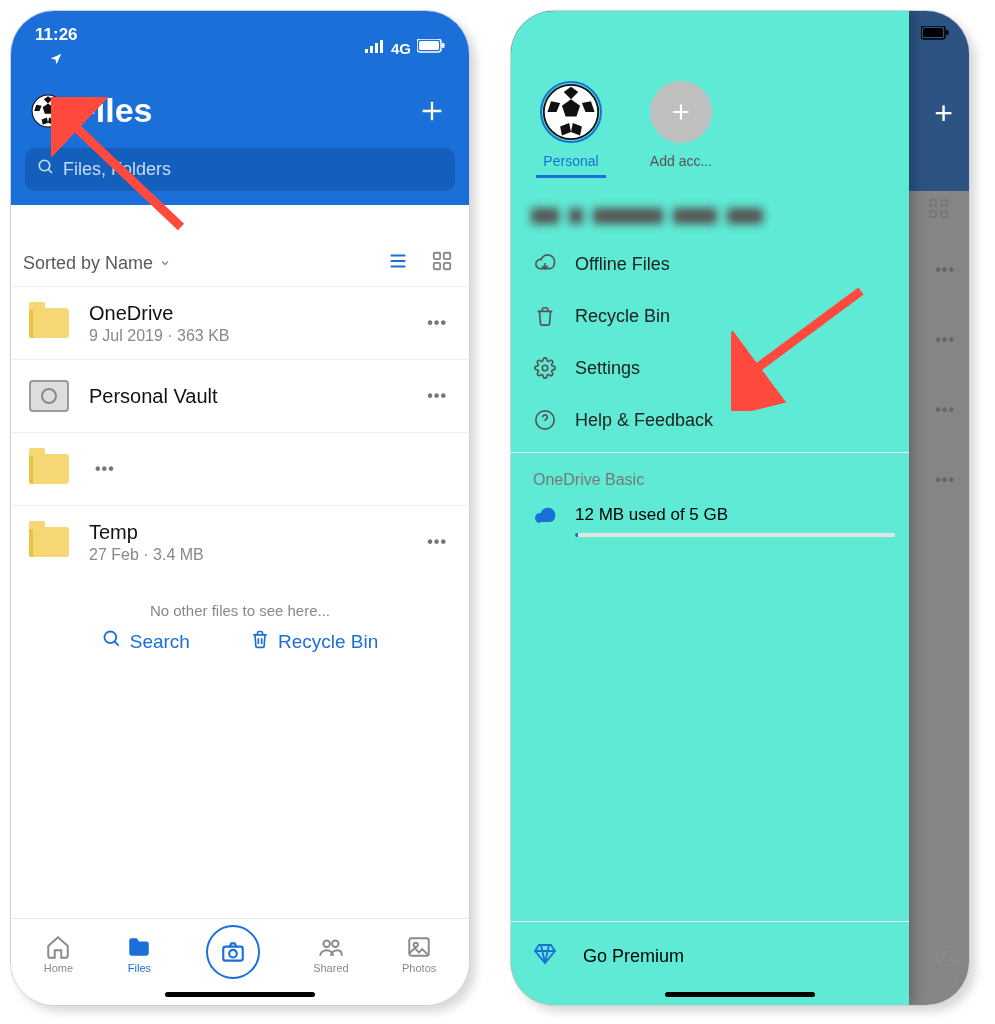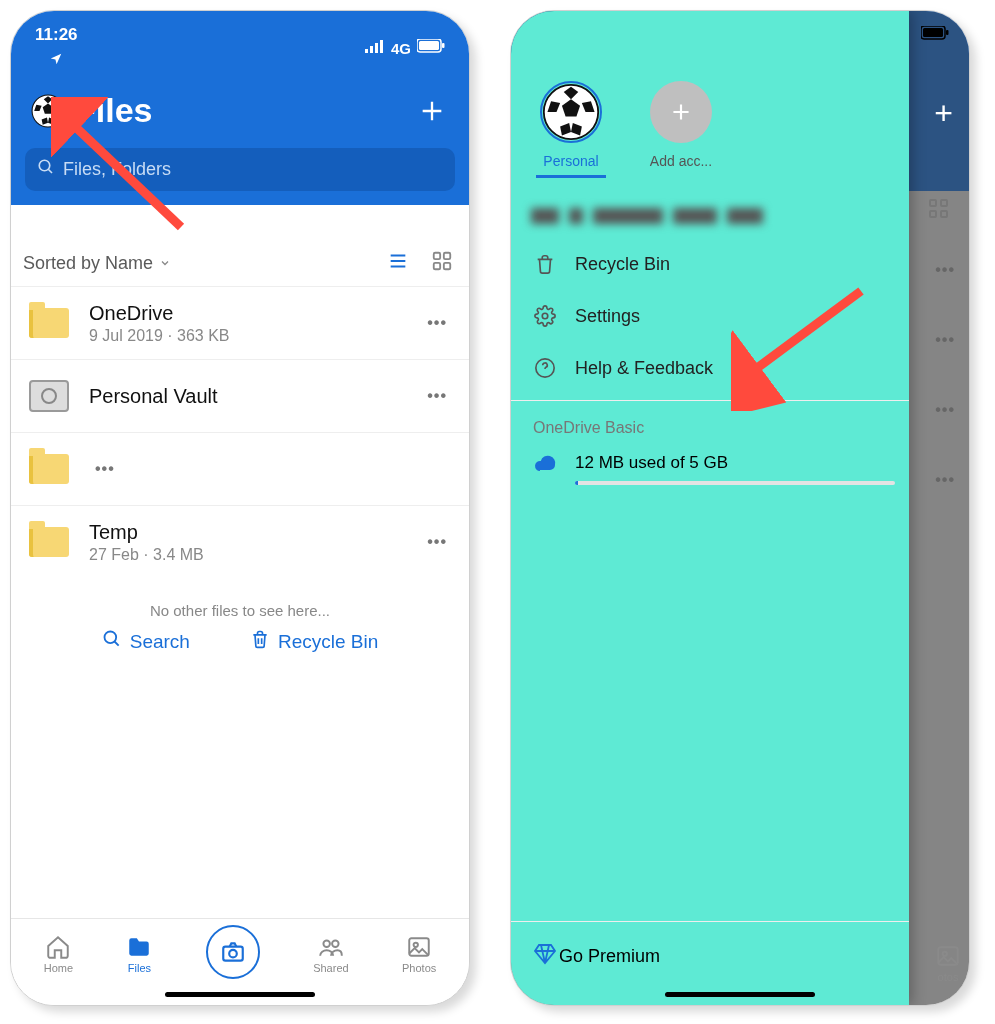--- a/index.html
+++ b/index.html
@@ -141,21 +141,21 @@
     display:flex; align-items:center; gap:18px;
     padding: 14px 22px; font-size:18px; color:#222;
   }
   .menu-item .mi-icon { width:24px; height:24px; color:#555; display:flex; align-items:center; justify-content:center;}
   .section-label { padding: 18px 22px 6px; color:#777; font-size:16px; border-top:1px solid #eee;}
   .storage-row { display:flex; align-items:flex-start; gap:18px; padding: 10px 22px 14px;}
   .cloud-icon { color:#1a6fd8; }
   .storage-text { font-size:17px; }
   .storage-bar { width:320px; height:4px; background:#e3e3e3; border-radius:2px; margin-top:8px; overflow:hidden;}
   .storage-fill { height:100%; background:#1a6fd8;}
-  .drawer-bottom { margin-top:auto; border-top:1px solid #eee; padding: 20px 22px 34px; display:flex; align-items:center; gap:2px; font-size:18px;}
+  .drawer-bottom { margin-top:auto; border-top:1px solid #eee; padding: 20px 22px 34px; display:flex; align-items:center; gap:26px; font-size:18px;}
   .premium-icon { color:#1a6fd8; }
   .bg-more-row {
     position:absolute; right:14px; height:62px; display:flex; align-items:center; justify-content:center; color:#666;
     letter-spacing:1px; font-weight:700;
   }
   .bg-grid-icon {
     position:absolute; right:18px; top:188px; display:flex; gap:3px; flex-wrap:wrap; width:22px;
   }
   .bg-grid-icon span { width:8px; height:8px; border:2px solid #777; border-radius:2px;}
   .bg-plus {
@@ -460,20 +460,29 @@
         <div class="bb" style="width:70px;height:16px;"></div>
         <div class="bb" style="width:44px;height:16px;"></div>
         <div class="bb" style="width:36px;height:16px;"></div>
       </div>
     </div>
 
     <div class="menu-list">
       <div class="menu-item">
         <span class="mi-icon">
           <svg width="22" height="22" viewBox="0 0 24 24" fill="none" stroke="#555" stroke-width="1.8">
+              <path d="M7 17a5 5 0 1 1 .8-9.94A6 6 0 0 1 22 12a5 5 0 0 1-5 5H7z"></path>
+              <path d="M12 11v6m-3-3 3 3 3-3"></path>
+            </svg>
+        </span>
+        <span>Offline Files</span>
+      </div>
+      <div class="menu-item">
+        <span class="mi-icon">
+          <svg width="22" height="22" viewBox="0 0 24 24" fill="none" stroke="#555" stroke-width="1.8">
               <path d="M4 7h16M9 7V5a2 2 0 0 1 2-2h2a2 2 0 0 1 2 2v2M6 7l1 13a2 2 0 0 0 2 2h6a2 2 0 0 0 2-2l1-13"></path>
             </svg>
         </span>
         <span>Recycle Bin</span>
       </div>
       <div class="menu-item">
         <span class="mi-icon">
           <svg width="22" height="22" viewBox="0 0 24 24" fill="none" stroke="#555" stroke-width="1.8">
               <circle cx="12" cy="12" r="3"></circle>
               <path d="M19.4 15a1.7 1.7 0 0 0 .34 1.87l.06.06a2 2 0 1 1-2.83 2.83l-.06-.06a1.7 1.7 0 0 0-1.87-.34 1.7 1.7 0 0 0-1 1.55V21a2 2 0 0 1-4 0v-.09a1.7 1.7 0 0 0-1-1.55 1.7 1.7 0 0 0-1.87.34l-.06.06A2 2 0 1 1 4.28 16.9l.06-.06a1.7 1.7 0 0 0 .34-1.87 1.7 1.7 0 0 0-1.55-1H3a2 2 0 0 1 0-4h.09a1.7 1.7 0 0 0 1.55-1 1.7 1.7 0 0 0-.34-1.87l-.06-.06A2 2 0 1 1 7.1 4.28l.06.06a1.7 1.7 0 0 0 1.87.34h0a1.7 1.7 0 0 0 1-1.55V3a2 2 0 0 1 4 0v.09a1.7 1.7 0 0 0 1 1.55 1.7 1.7 0 0 0 1.87-.34l.06-.06A2 2 0 1 1 19.72 7.1l-.06.06a1.7 1.7 0 0 0-.34 1.87v0a1.7 1.7 0 0 0 1.55 1H21a2 2 0 0 1 0 4h-.09a1.7 1.7 0 0 0-1.55 1z"></path>

